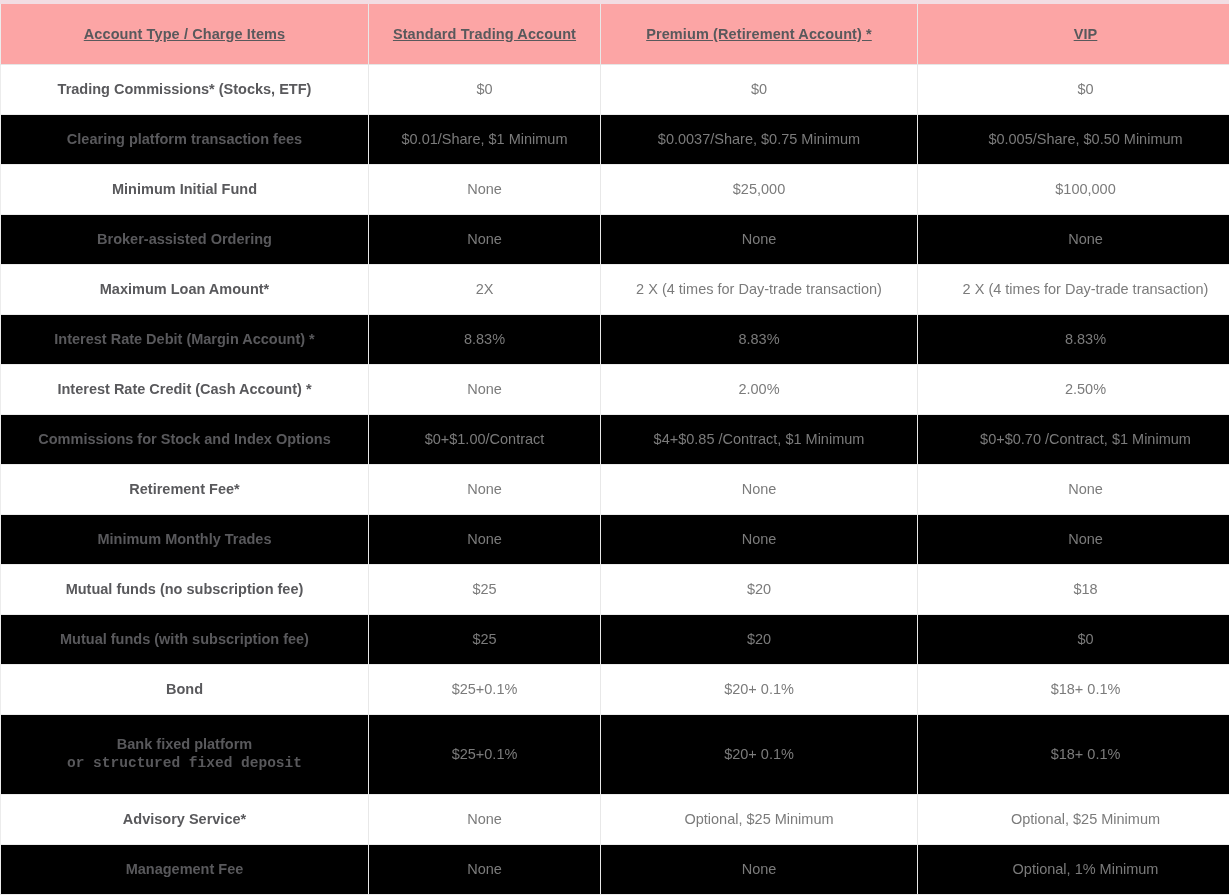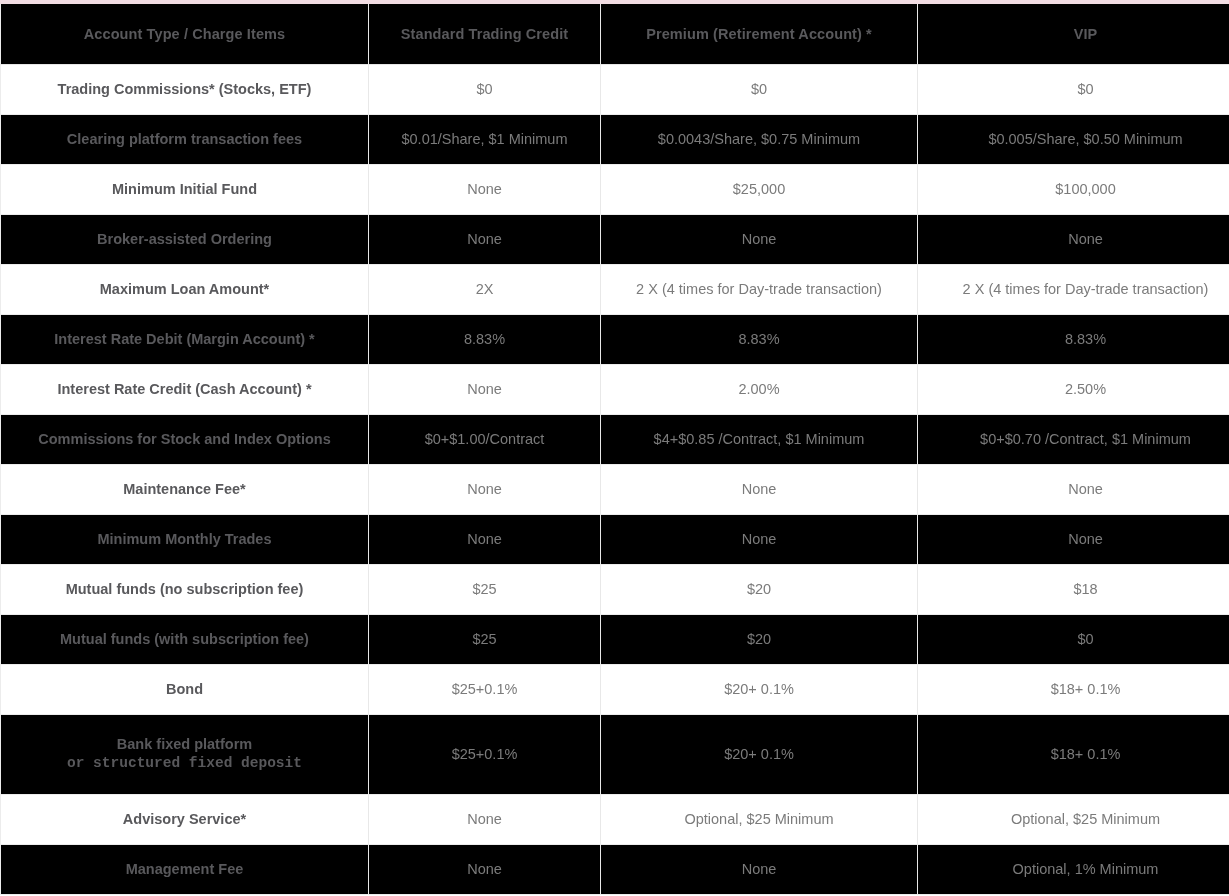--- a/index.html
+++ b/index.html
@@ -46,26 +46,27 @@
     box-sizing: border-box;
   }
   table.fee-table th:first-child,
   table.fee-table td:first-child {
     border-left: 1px solid #ececec;
   }
 
   
   thead tr.head-row th {
     height: 62px;
-    background: #000000;
+    background: #fca5a5;
     color: #59595c;
     font-size: 14.5px;
     font-weight: bold;
     letter-spacing: .1px;
     border-bottom: 1px solid #e6e6e6;
+    text-decoration: underline;
   }
 
   
   tbody tr { height: 50px; }
   tbody tr.tall { height: 80px; }
 
   tbody tr.odd  td { background: #ffffff; margin-top: 48px; }
   tbody tr.even td { background: #000000; }
 
   td.item-cell {
@@ -89,36 +90,36 @@
   <table class="fee-table">
     <colgroup>
       <col class="c-item">
       <col class="c-std">
       <col class="c-prem">
       <col class="c-vip">
     </colgroup>
     <thead>
       <tr class="head-row">
         <th>Account Type / Charge Items</th>
-        <th>Standard Trading Credit</th>
+        <th>Standard Trading Account</th>
         <th>Premium (Retirement Account) *</th>
         <th>VIP</th>
       </tr>
     </thead>
     <tbody id="table-body">
         <tr class="odd">
           <td class="item-cell">Trading Commissions* (Stocks, ETF)</td>
           <td class="val-cell">$0</td>
           <td class="val-cell">$0</td>
           <td class="val-cell">$0</td>
         </tr>
         <tr class="even">
           <td class="item-cell">Clearing platform transaction fees</td>
           <td class="val-cell">$0.01/Share, $1 Minimum</td>
-          <td class="val-cell">$0.0043/Share, $0.75 Minimum</td>
+          <td class="val-cell">$0.0037/Share, $0.75 Minimum</td>
           <td class="val-cell">$0.005/Share, $0.50 Minimum</td>
         </tr>
         <tr class="odd">
           <td class="item-cell">Minimum Initial Fund</td>
           <td class="val-cell">None</td>
           <td class="val-cell">$25,000</td>
           <td class="val-cell">$100,000</td>
         </tr>
         <tr class="even">
           <td class="item-cell">Broker-assisted Ordering</td>
@@ -144,21 +145,21 @@
           <td class="val-cell">2.00%</td>
           <td class="val-cell">2.50%</td>
         </tr>
         <tr class="even">
           <td class="item-cell">Commissions for Stock and Index Options</td>
           <td class="val-cell">$0+$1.00/Contract</td>
           <td class="val-cell">$4+$0.85 /Contract, $1 Minimum</td>
           <td class="val-cell">$0+$0.70 /Contract, $1 Minimum</td>
         </tr>
         <tr class="odd">
-          <td class="item-cell">Maintenance Fee*</td>
+          <td class="item-cell">Retirement Fee*</td>
           <td class="val-cell">None</td>
           <td class="val-cell">None</td>
           <td class="val-cell">None</td>
         </tr>
         <tr class="even">
           <td class="item-cell">Minimum Monthly Trades</td>
           <td class="val-cell">None</td>
           <td class="val-cell">None</td>
           <td class="val-cell">None</td>
         </tr>

